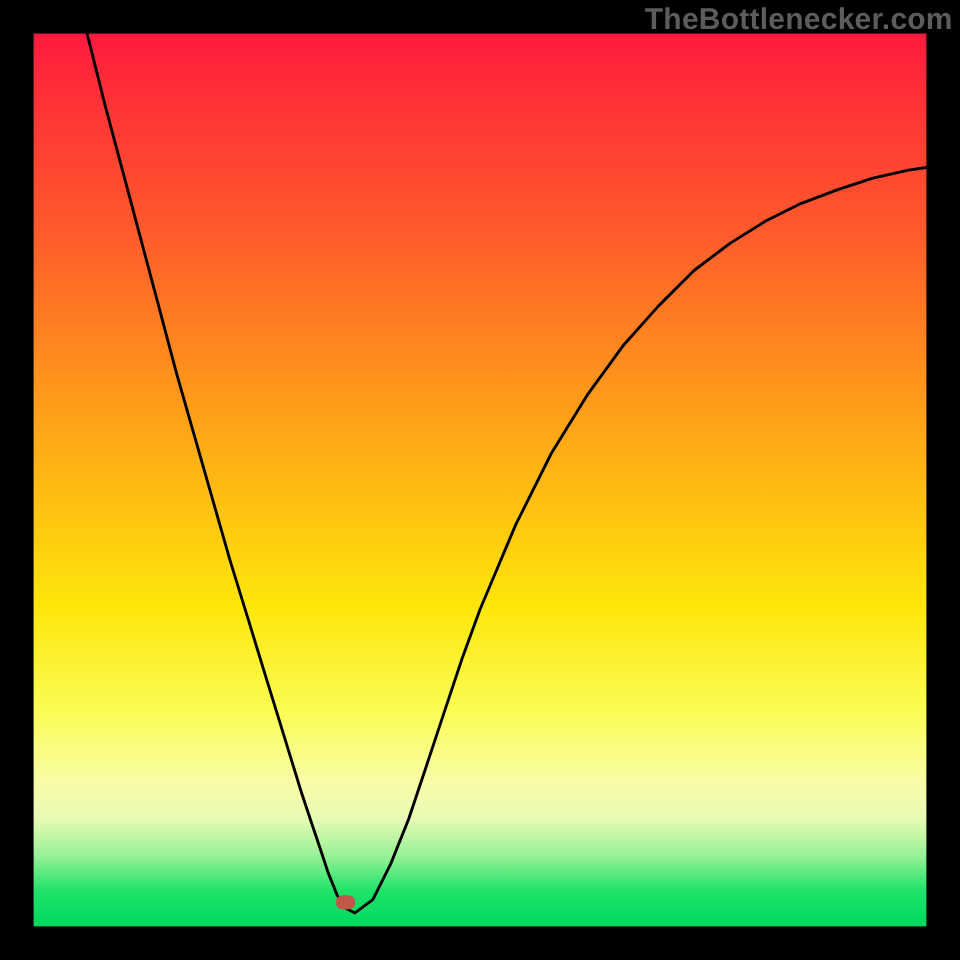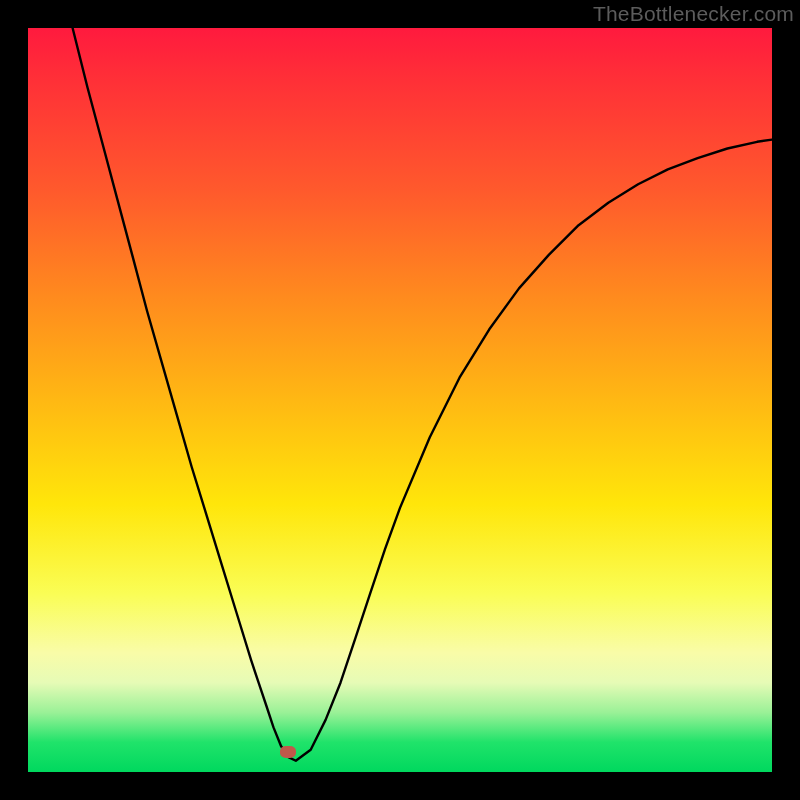--- a/index.html
+++ b/index.html
@@ -40,23 +40,23 @@
       #9af197 92%,
       #20e36a 96%,
       #00d85e 100%
     );
   }
   .watermark {
     position: absolute;
     top: 2px;
     right: 6px;
     color: #5c5c5c;
-    font-size: 21px;
+    font-size: 25px;
     letter-spacing: 0.2px;
-    font-weight: 400;
+    font-weight: 700;
     user-select: none;
   }
   svg.curve {
     position: absolute;
     left: 0;
     top: 0;
     width: 744px;
     height: 744px;
     overflow: visible;
   }

